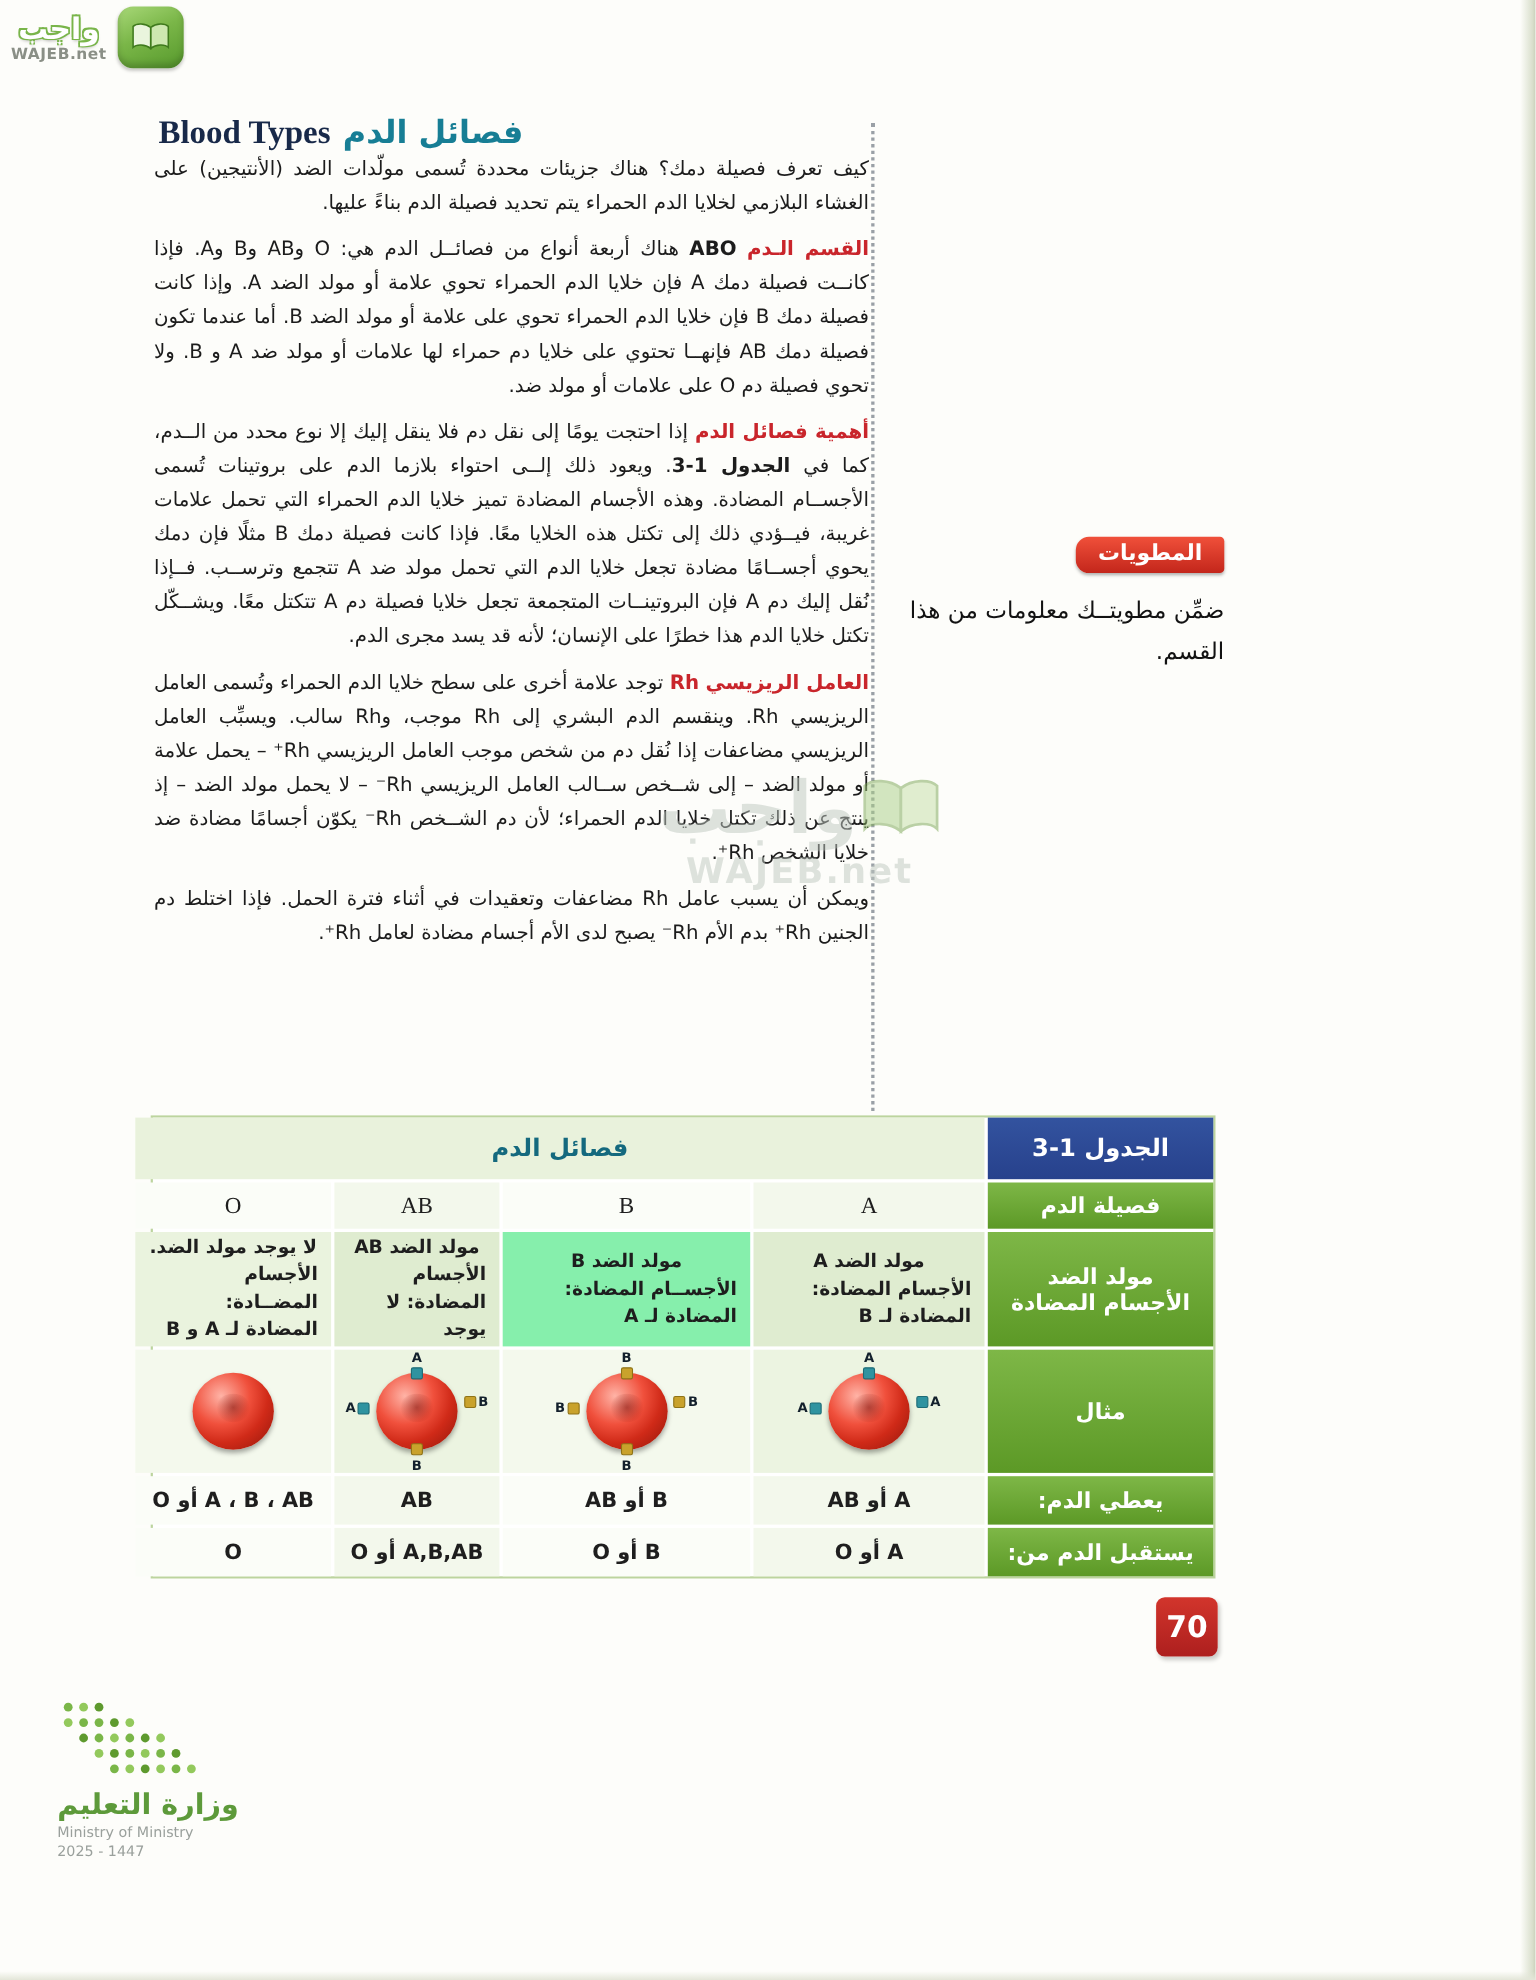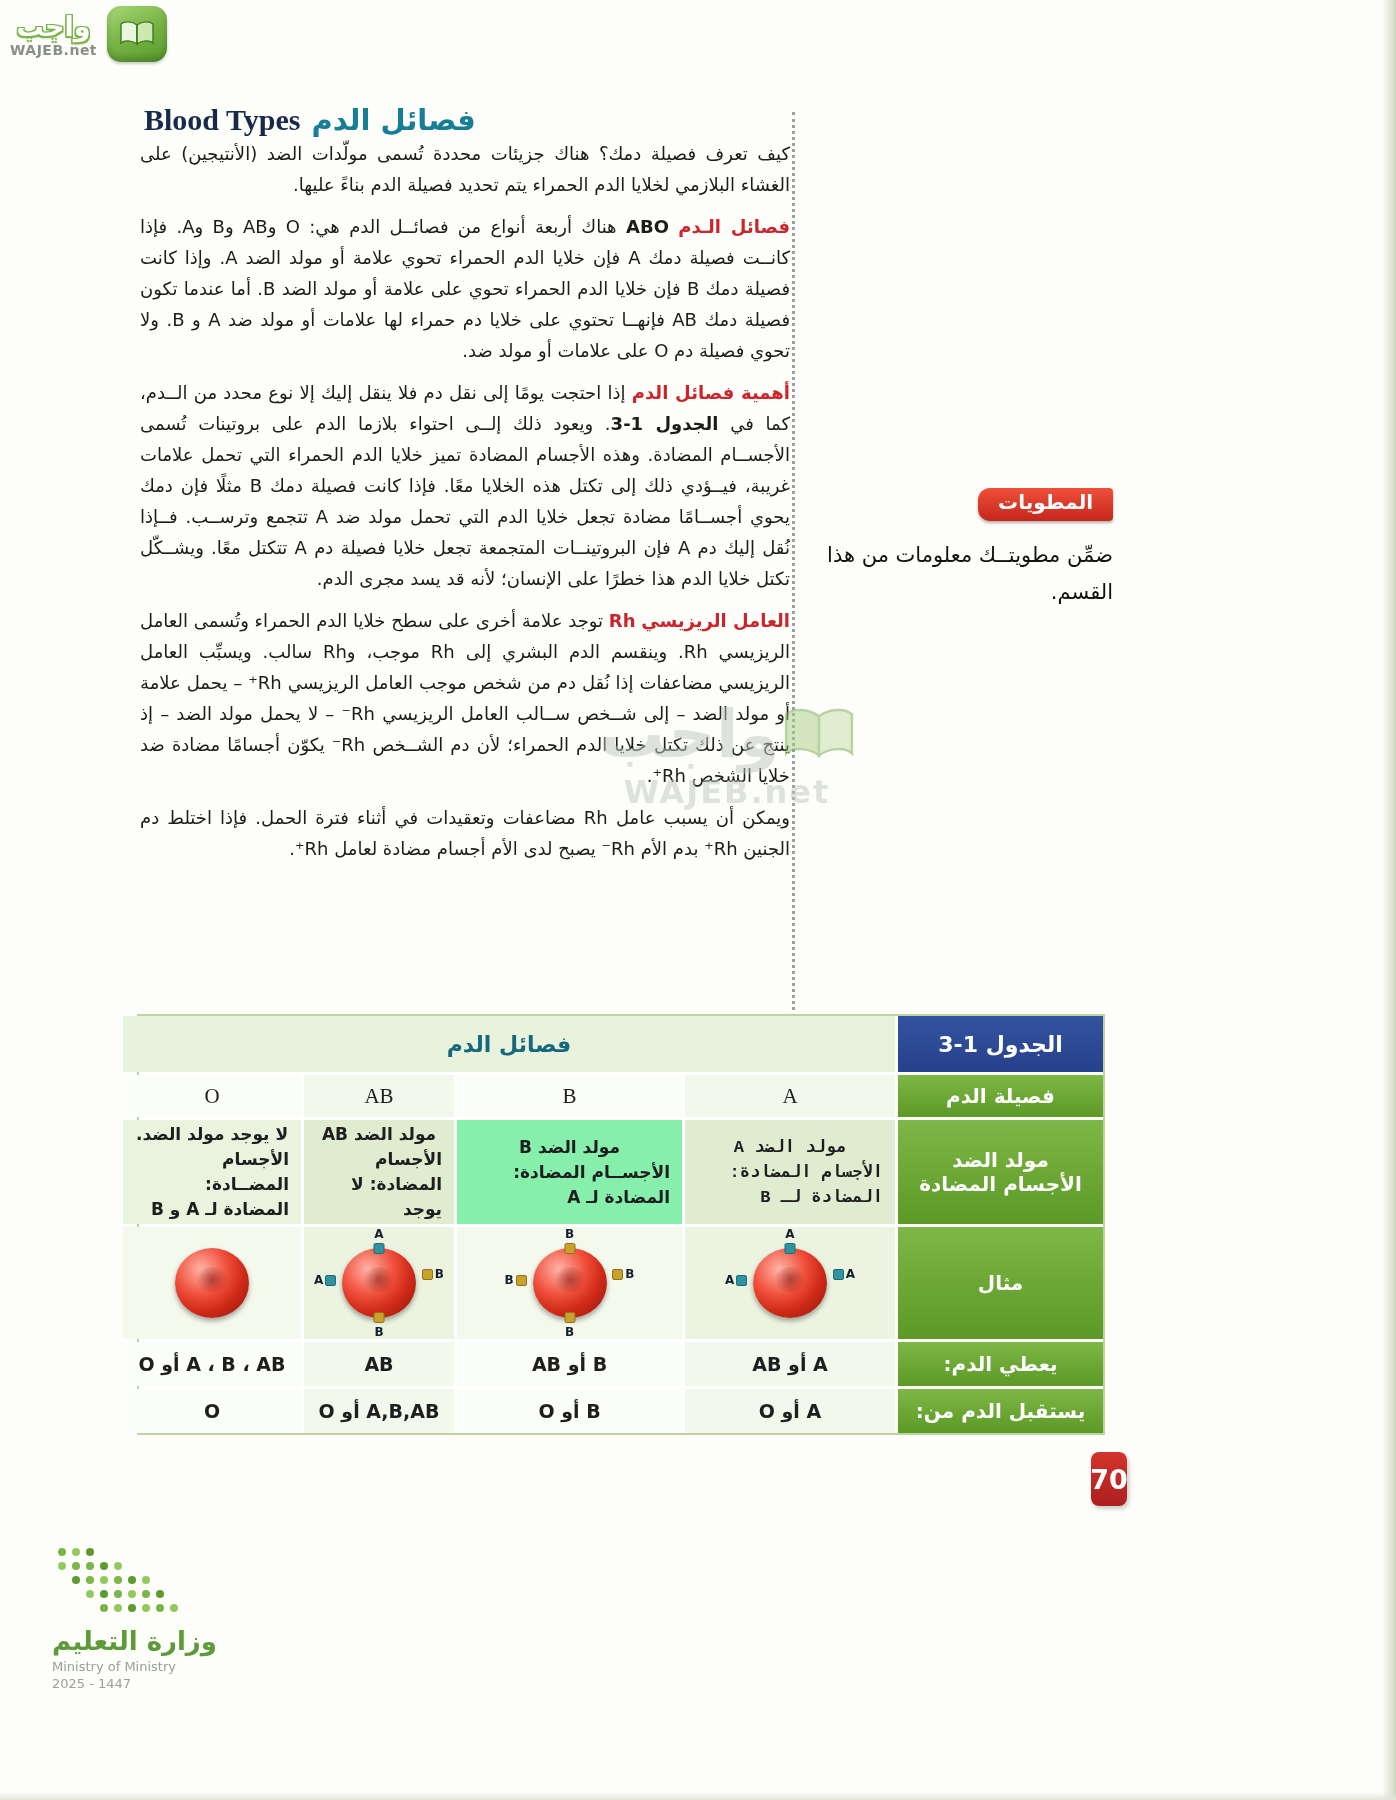--- a/index.html
+++ b/index.html
@@ -61,21 +61,21 @@
     justify-content:flex-start; padding:0 16px; }
   .cell-h { background:linear-gradient(180deg,#7eb747 0%,#5c9926 100%); color:#fff; font-weight:bold;
     font-size:20px; justify-content:flex-start; padding:0 16px; }
   .cell-h2 { flex-direction:column; align-items:flex-start; justify-content:space-around; padding:10px 16px; }
   .cell-d { color:#1e1e1e; }
   .cell-type { font-family:"Liberation Serif", serif; font-size:21px; }
   .cell-ag { flex-direction:column; align-items:flex-start; justify-content:flex-start;
     padding:10px 12px; font-size:17px; font-weight:bold; line-height:25px; text-align:right; }
   .cell-io { font-size:19px;font-weight:bold; }
   
-  .t-a  { background:#dfecd0;font-family:Liberation Mono, monospace; } .t-b  { background:#86efac; } .t-ab { background:#dfecd0; } .t-o  { background:#eaf3de; }
+  .t-a  { background:#dfecd0; } .t-b  { background:#86efac; } .t-ab { background:#dfecd0; } .t-o  { background:#eaf3de; }
   .x-a  { background:#ecf4e1; } .x-b  { background:#f4f9ed; } .x-ab { background:#ecf4e1; } .x-o  { background:#f4f9ed; }
   .l-a  { background:#f3f8ec; } .l-b  { background:#fbfdf8; } .l-ab { background:#f3f8ec; } .l-o  { background:#fbfdf8; }
 
   
   .rbc { position:relative; width:130px; height:108px; direction:ltr; }
   .disc { position:absolute; left:28px; top:19px; width:74px; height:70px; border-radius:50%;
     background:radial-gradient(circle at 35% 30%, #ffb3a6 0%, #f0503c 38%, #d02a18 62%, #8f150a 100%);
     box-shadow:0 3px 5px rgba(0,0,0,.35); }
   .disc::after { content:""; position:absolute; left:21px; top:19px; width:32px; height:26px; border-radius:50%;
     background:radial-gradient(circle at 50% 48%, rgba(110,10,5,.5), rgba(110,10,5,0) 72%); }
@@ -86,23 +86,23 @@
   .mk-top    { left:65px; top:-2px; transform:translateX(-50%); flex-direction:column; }
   .mk-right  { right:0px; top:38px; flex-direction:row-reverse; }
   .mk-left   { left:0px;  top:44px; flex-direction:row; }
   .mk-bottom { left:65px; bottom:-2px; transform:translateX(-50%); flex-direction:column-reverse; }
 
   
   .ministry { position:absolute; left:52px; top:1544px; width:240px; }
   .ministry-ar { color:#5d9a3a; font-size:26px; font-weight:bold; direction:rtl; text-align:left; margin-top:2px; }
   .ministry-en { color:#9aa09c; font-size:13px; margin-top:3px; }
   .ministry-year { color:#9aa09c; font-size:13px; margin-top:2px; }
-  .pagenum { position:absolute; left:1051px; top:1452px; width:36px; height:54px;
+  .pagenum { position:absolute; left:1051px; top:1452px; width:56px; height:54px;
     background:linear-gradient(180deg,#d2352c,#ad1f1e); border-radius:8px; color:#fff; font-size:27px; font-weight:bold;
-    display:flex; align-items:center; justify-content:center; box-shadow:2px 3px 4px rgba(0,0,0,.2); z-index:2;margin-left:40px; }
+    display:flex; align-items:center; justify-content:center; box-shadow:2px 3px 4px rgba(0,0,0,.2); z-index:2; }
 </style>
 </head>
 <body>
 
 <div class="page">
 
   <div class="edge-right"></div>
   <div class="edge-bottom"></div>
 
   <div class="wajeb">
@@ -123,21 +123,21 @@
 
   <div class="article">
     <h1>
       <span class="title-ar">فصائل الدم</span>
       <span class="title-en">Blood Types</span>
     </h1>
 
     <p>كيف تعرف فصيلة دمك؟ هناك جزيئات محددة تُسمى مولّدات الضد (الأنتيجين) على الغشاء البلازمي لخلايا الدم الحمراء يتم تحديد فصيلة الدم بناءً عليها.</p>
 
     <p>
-      <span class="lead-red">فصائل الـدم</span>
+      <span class="lead-red">القسم الـدم</span>
       <span class="lead-dark">ABO</span>
       <span>هناك أربعة أنواع من فصائــل الدم هي: O وAB وB وA. فإذا كانــت فصيلة دمك A فإن خلايا الدم الحمراء تحوي علامة أو مولد الضد A. وإذا كانت فصيلة دمك B فإن خلايا الدم الحمراء تحوي على علامة أو مولد الضد B. أما عندما تكون فصيلة دمك AB فإنهــا تحتوي على خلايا دم حمراء لها علامات أو مولد ضد A و B. ولا تحوي فصيلة دم O على علامات أو مولد ضد.</span>
     </p>
 
     <p>
       <span class="lead-red">أهمية فصائل الدم</span>
       <span>إذا احتجت يومًا إلى نقل دم فلا ينقل إليك إلا نوع محدد من الــدم، كما في </span><span class="bold-ref">الجدول 1-3</span><span>. ويعود ذلك إلــى احتواء بلازما الدم على بروتينات تُسمى الأجســام المضادة. وهذه الأجسام المضادة تميز خلايا الدم الحمراء التي تحمل علامات غريبة، فيــؤدي ذلك إلى تكتل هذه الخلايا معًا. فإذا كانت فصيلة دمك B مثلًا فإن دمك يحوي أجســامًا مضادة تجعل خلايا الدم التي تحمل مولد ضد A تتجمع وترســب. فــإذا نُقل إليك دم A فإن البروتينــات المتجمعة تجعل خلايا فصيلة دم A تتكتل معًا. ويشــكّل تكتل خلايا الدم هذا خطرًا على الإنسان؛ لأنه قد يسد مجرى الدم.</span>
     </p>
 
     <p>

